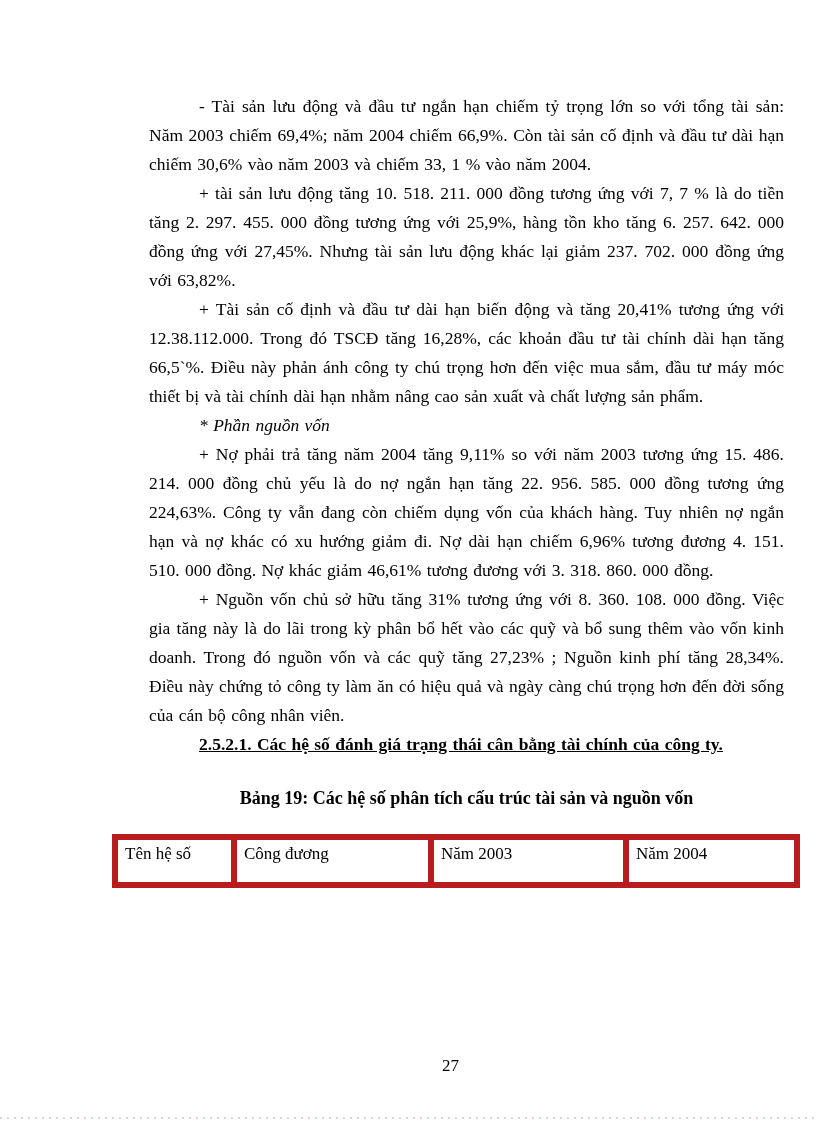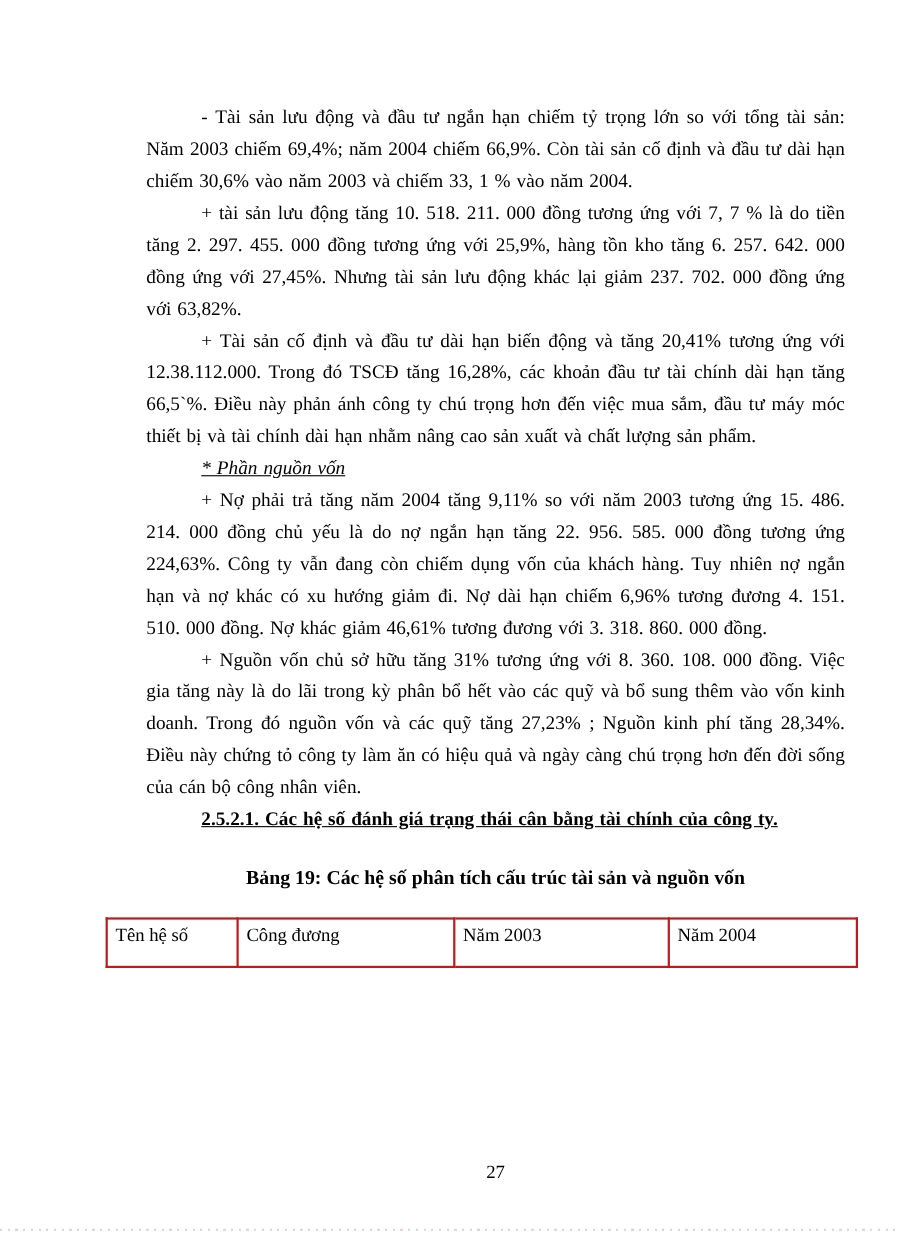--- a/index.html
+++ b/index.html
@@ -6,54 +6,54 @@
   body {
     width: 816px; height: 1123px;
     background: #ffffff;
     position: relative;
     font-family: "Liberation Serif", serif;
     color: #000;
     overflow: hidden;
   }
   .page-content {
     position: absolute;
-    left: 133px; top: 92px;
+    left: 149px; top: 92px;
     width: 635px;
   }
   p.body-par {
     margin: 0;
     text-align: justify;
     text-indent: 50px;
     font-size: 17.5px;
     line-height: 29px;
     word-spacing: 1px;
   }
   p.heading-nguonvon { font-style: italic; }
-  p.heading-nguonvon .u { text-decoration: underline; }
+  p.heading-nguonvon .u { }
   p.heading-2521 { font-weight: bold; }
   p.heading-2521 .u { text-decoration: underline; }
   p.table-caption {
     margin: 25px 0 0 0;
     text-align: center;
     font-weight: bold;
     font-size: 18px;
     line-height: 29px;
     text-indent: 0;
   }
   .table-wrap {
     margin-left: -37px;
     margin-top: 21px;
   }
   table.coef-table {
     border-collapse: collapse;
     table-layout: fixed;
     width: 682px;
   }
   table.coef-table td {
-    border: 2px solid #b91c1c;
+    border: 6px solid #b91c1c;
     vertical-align: top;
     font-size: 17px;
     line-height: 22px;
     padding: 3px 4px 0 7px;
     overflow: hidden;
   }
   tr.hdr-row td { height: 39px; }
   tr.body-row td { height: 27px; }
   tr.body-row td.first { font-weight: bold; }
   .page-number {

